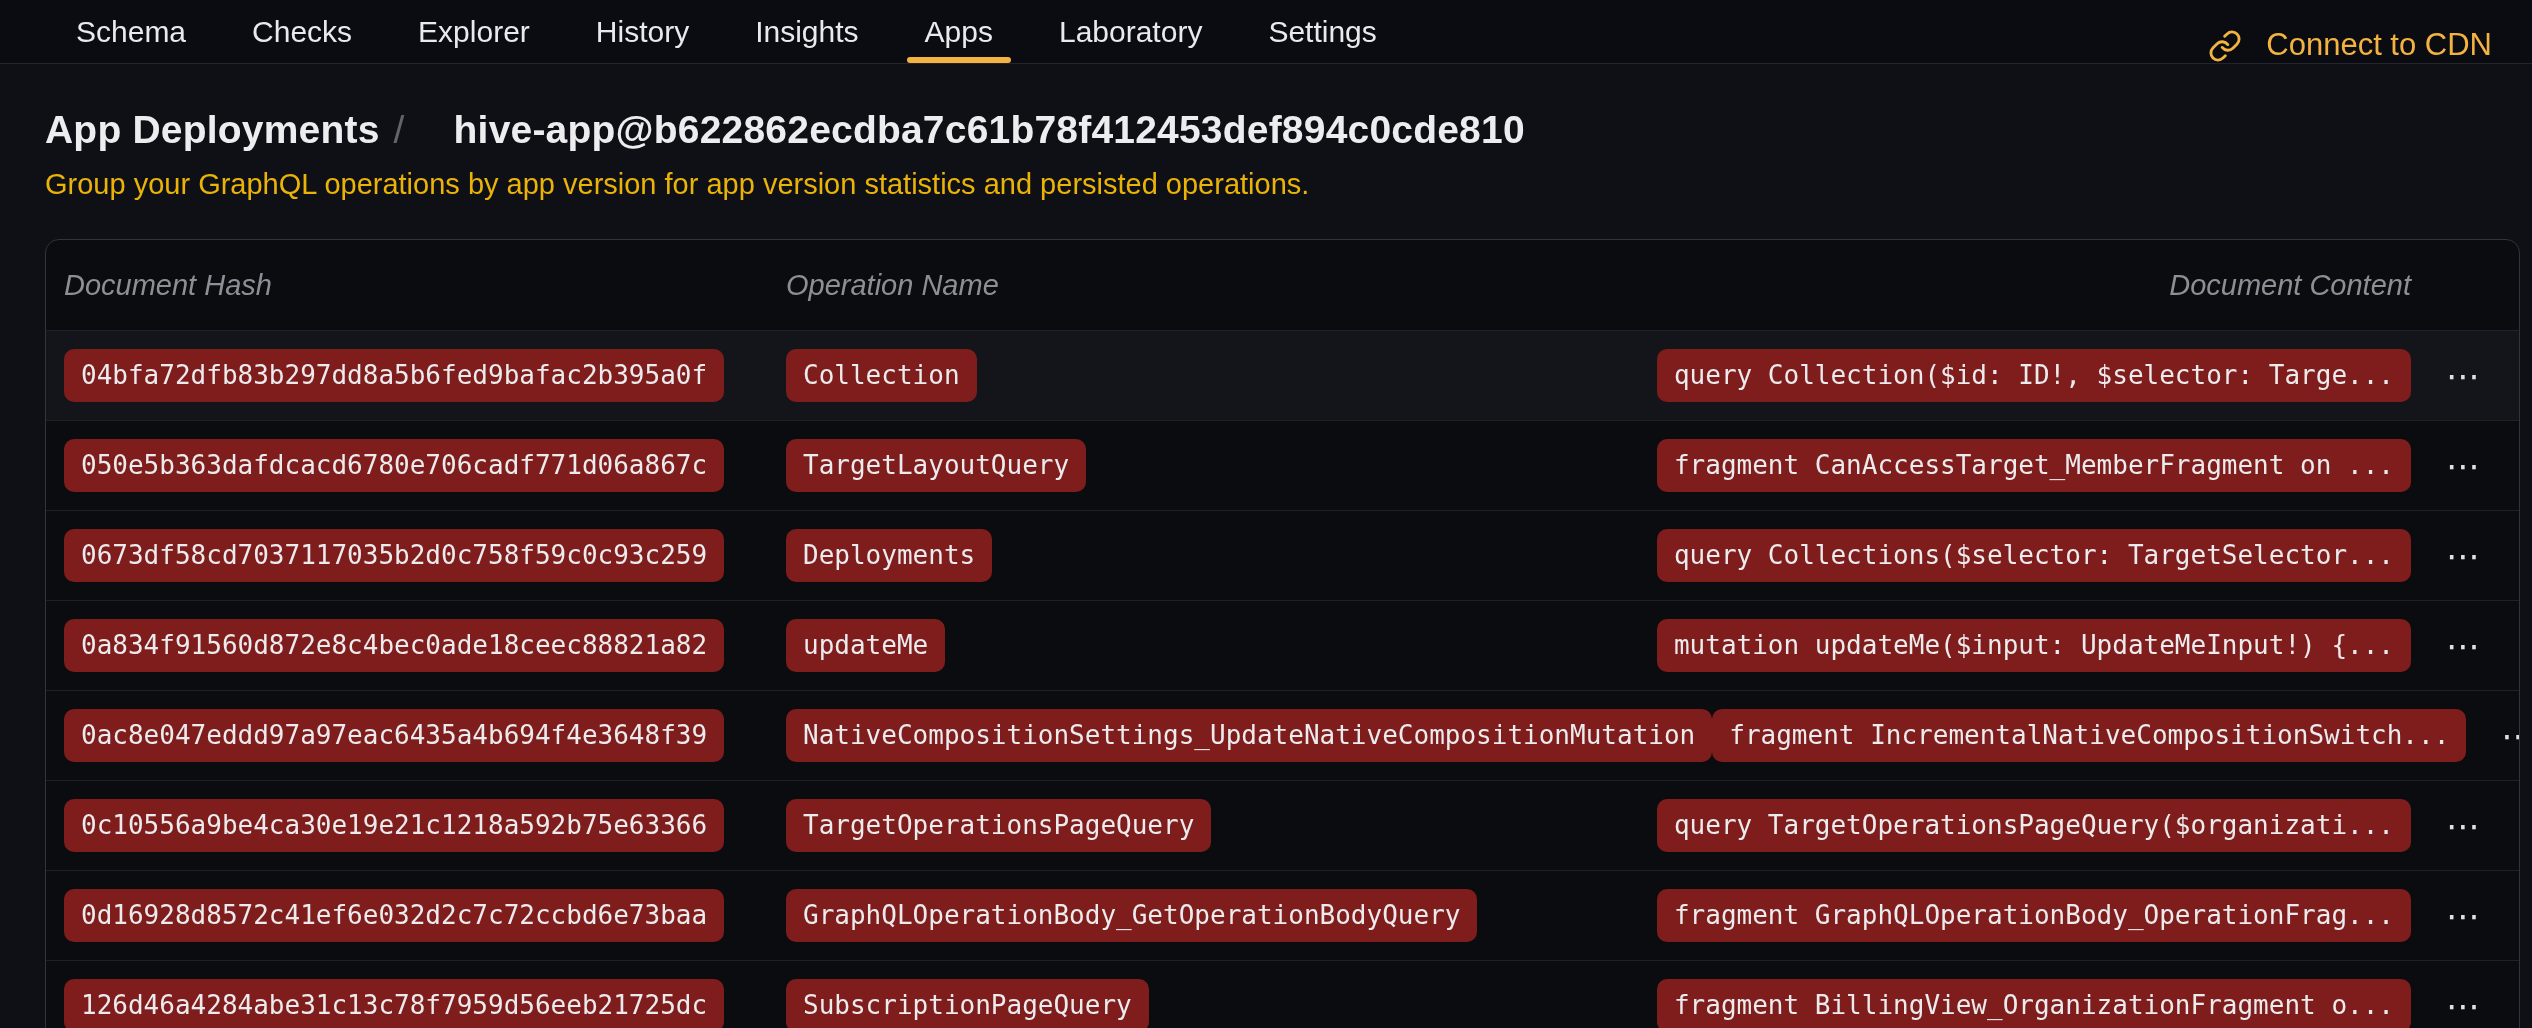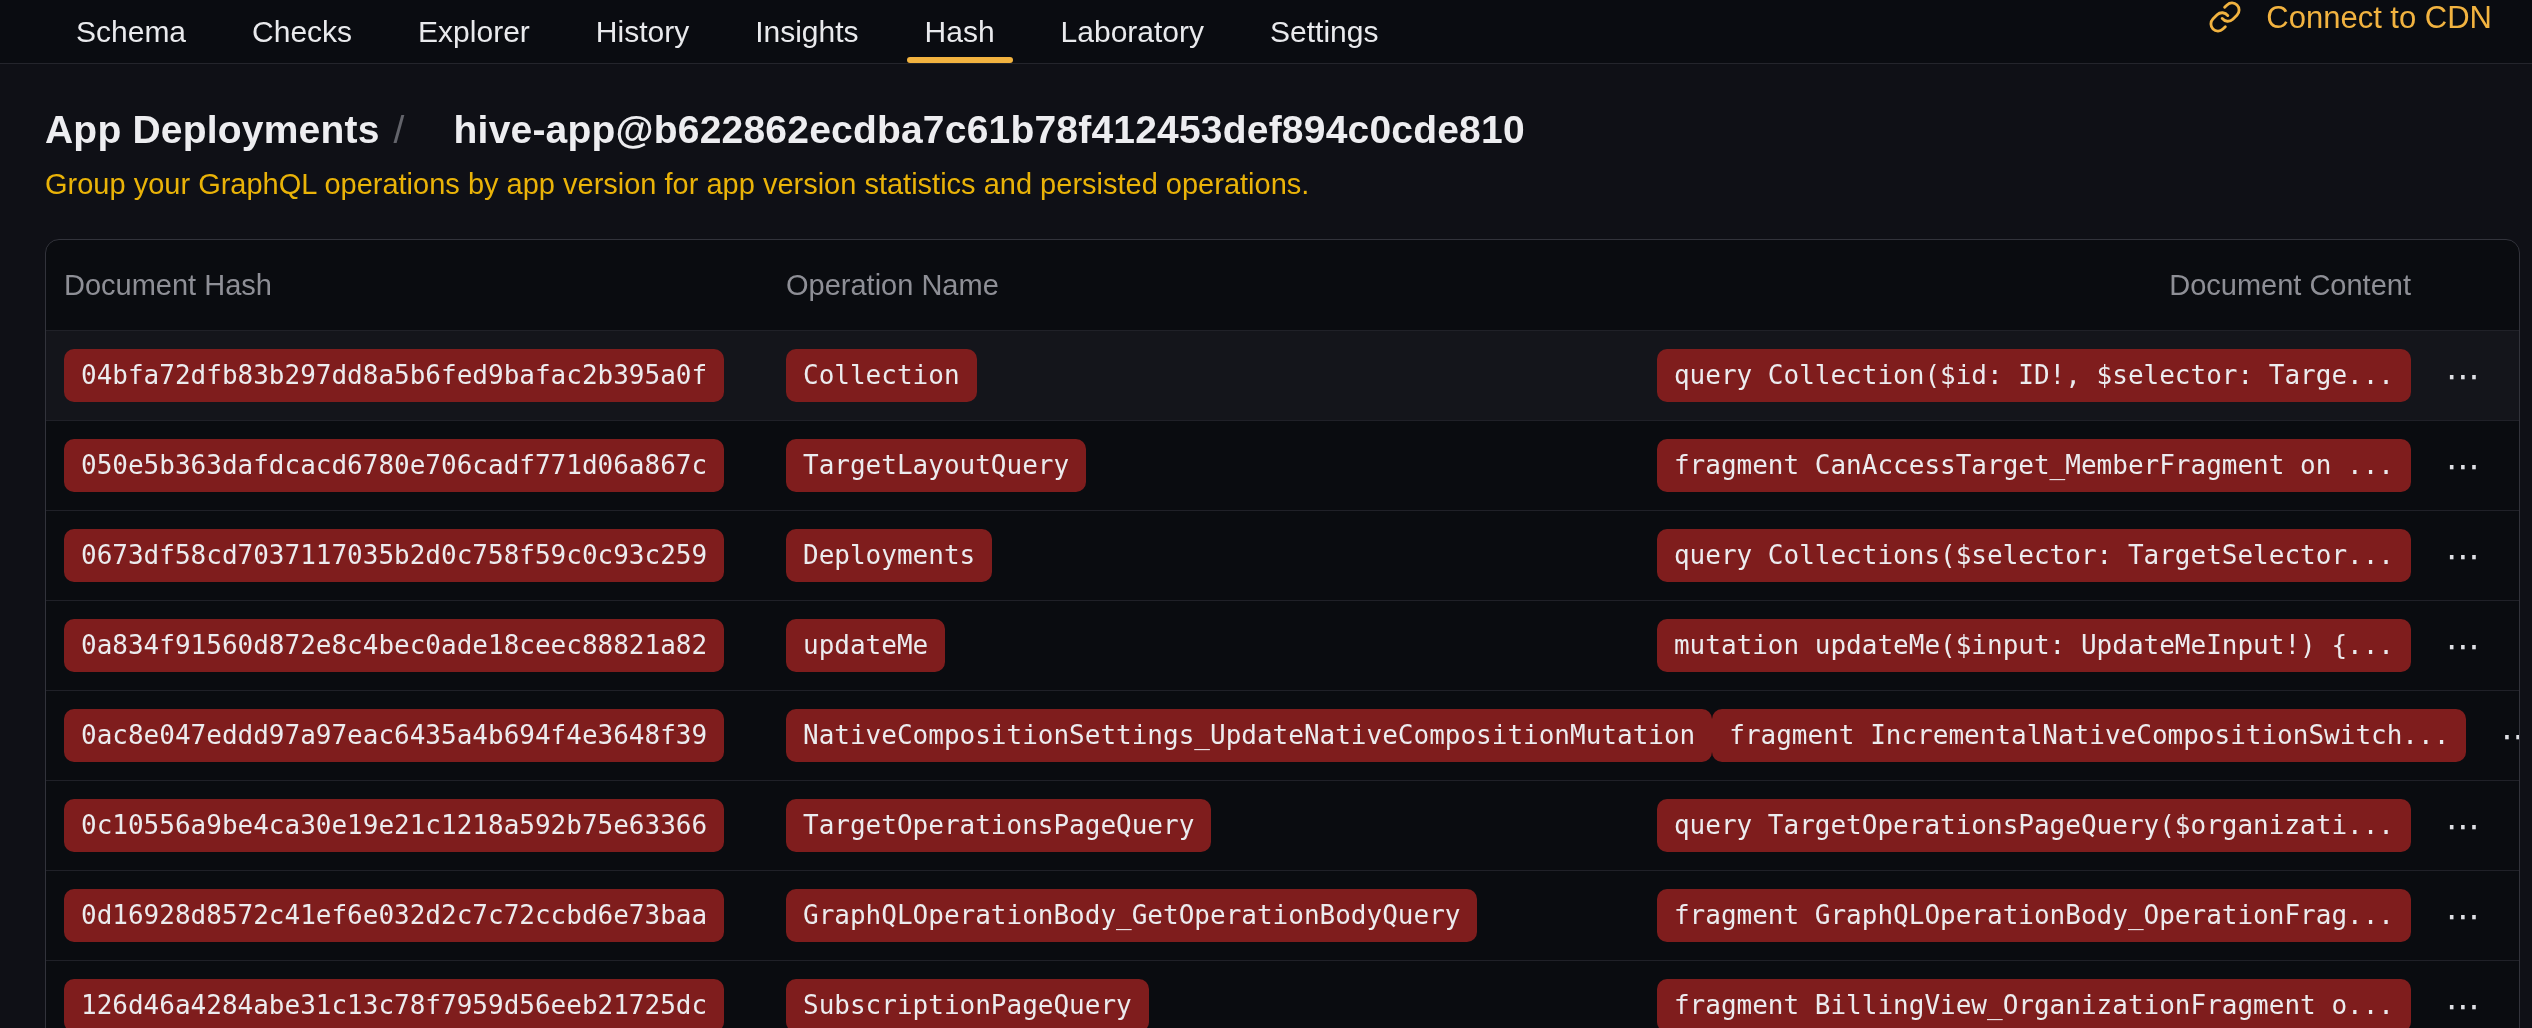--- a/index.html
+++ b/index.html
@@ -37,21 +37,21 @@
     content: "";
     position: absolute;
     left: -18px; right: -18px; bottom: 0;
     height: 6px;
     border-radius: 3px;
     background: var(--accent);
   }
   .nav-spacer { flex: 1; }
   .cdn-btn {
     display: flex;
-    align-items: flex-start;
+    align-items: flex-end;
     gap: 24px;
     background: none; border: none;
     color: var(--accent);
     font-size: 31px;
     font-family: inherit;
     cursor: pointer;
     white-space: nowrap;
   }
   .cdn-btn svg { width: 34px; height: 34px; }
 
@@ -71,21 +71,21 @@
     background: #0a0c10;
     overflow: hidden;
   }
   .thead, .trow {
     display: grid;
     grid-template-columns: 722px 1fr auto;
     align-items: center;
     height: 90px;
     padding: 0 24px 0 18px;
   }
-  .thead { color: #8e8f96; font-size: 29px; }
+  .thead { color: #8e8f96; font-size: 29px; font-style: italic; }
   .thead .col-content { text-align: right; margin-right: 84px; }
   .trow { border-top: 1px solid #202128; }
   .trow.highlight { background: #14151b; }
 
   .badge {
     display: inline-block;
     background: #7f1d1d;
     border-radius: 10px;
     padding: 13px 17px;
     font-family: "DejaVu Sans Mono", monospace;
@@ -121,21 +121,21 @@
   <button class="tab">Schema</button>
 
   <button class="tab">Checks</button>
 
   <button class="tab">Explorer</button>
 
   <button class="tab">History</button>
 
   <button class="tab">Insights</button>
 
-  <button class="tab active">Hash</button>
+  <button class="tab active">Apps</button>
 
   <button class="tab">Laboratory</button>
 
   <button class="tab">Settings</button>
 </div>
   <div class="nav-spacer"></div>
   <button class="cdn-btn">
     <span style="display:flex;align-items:center;">
       <svg viewBox="0 0 24 24" fill="none" stroke="#f2b340" stroke-width="2" stroke-linecap="round" stroke-linejoin="round">
         <path d="M10 13a5 5 0 0 0 7.54.54l3-3a5 5 0 0 0-7.07-7.07l-1.72 1.71"></path>

